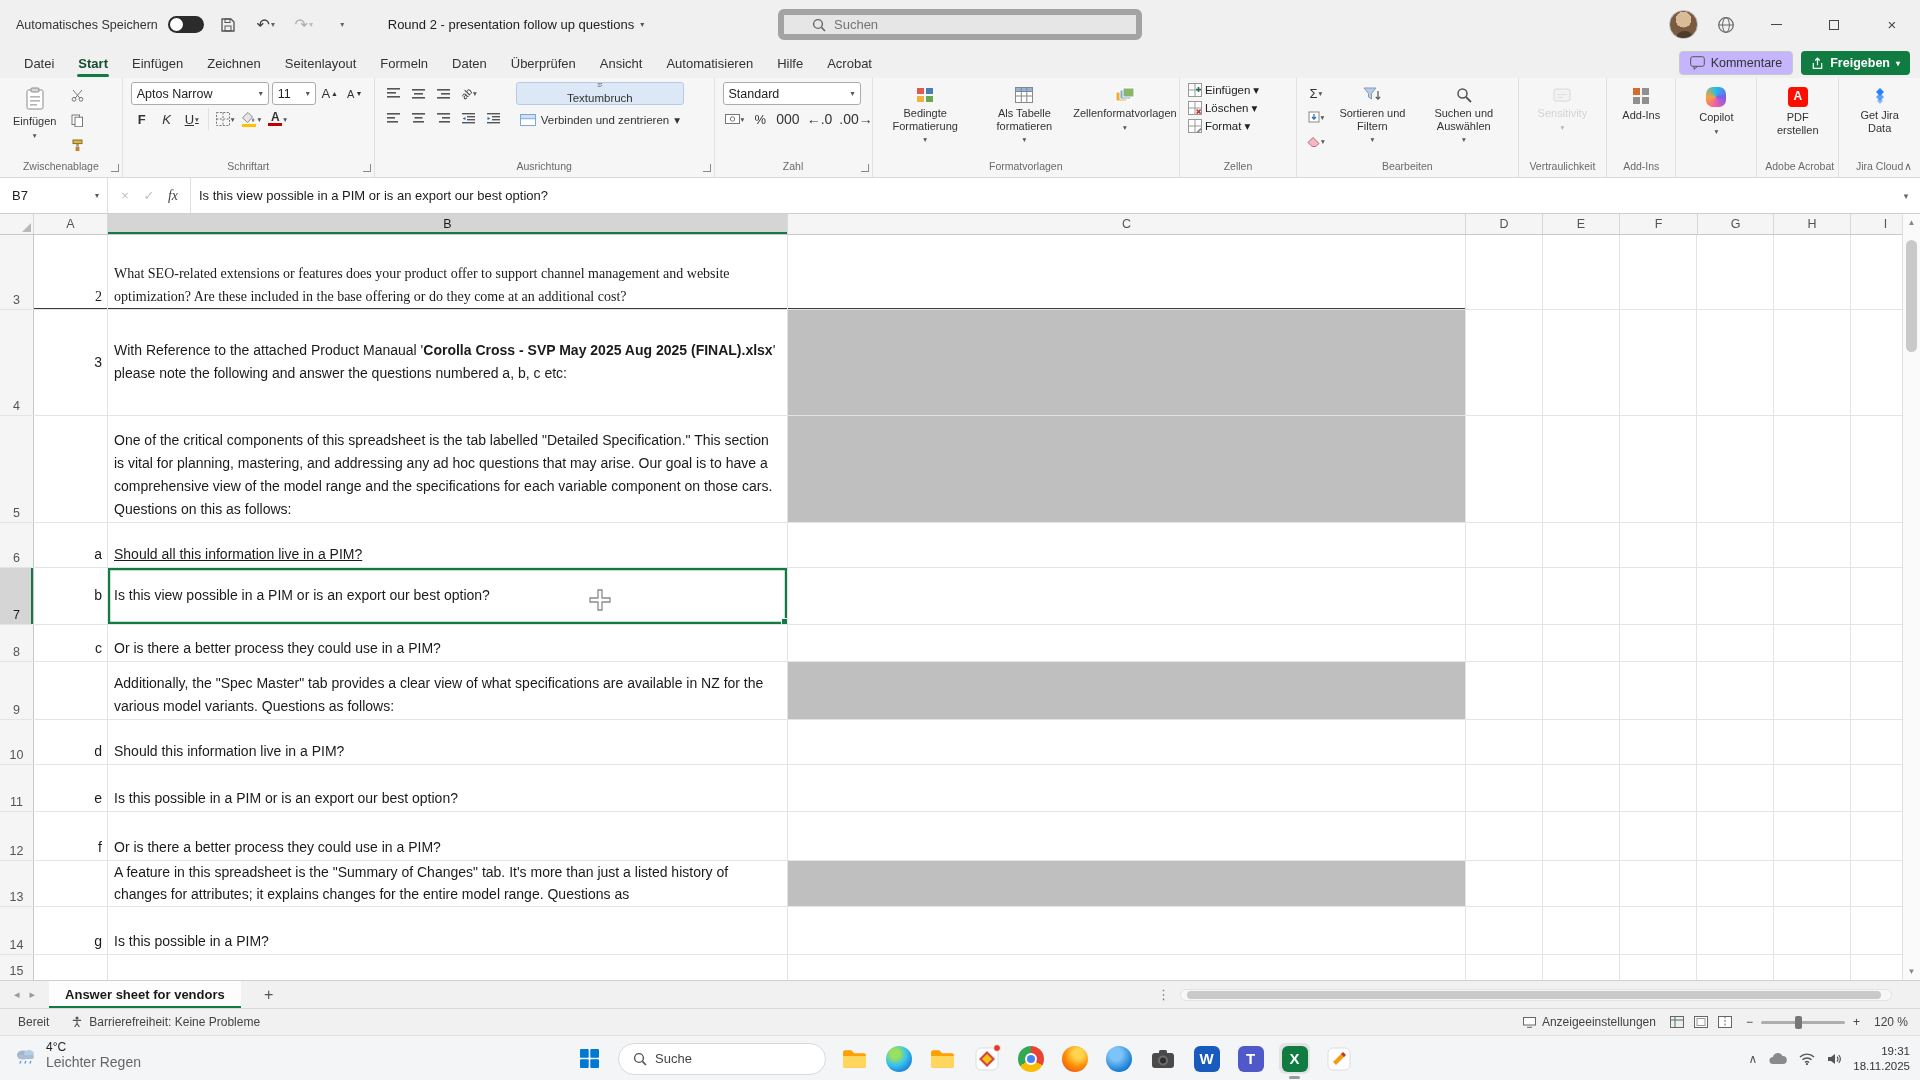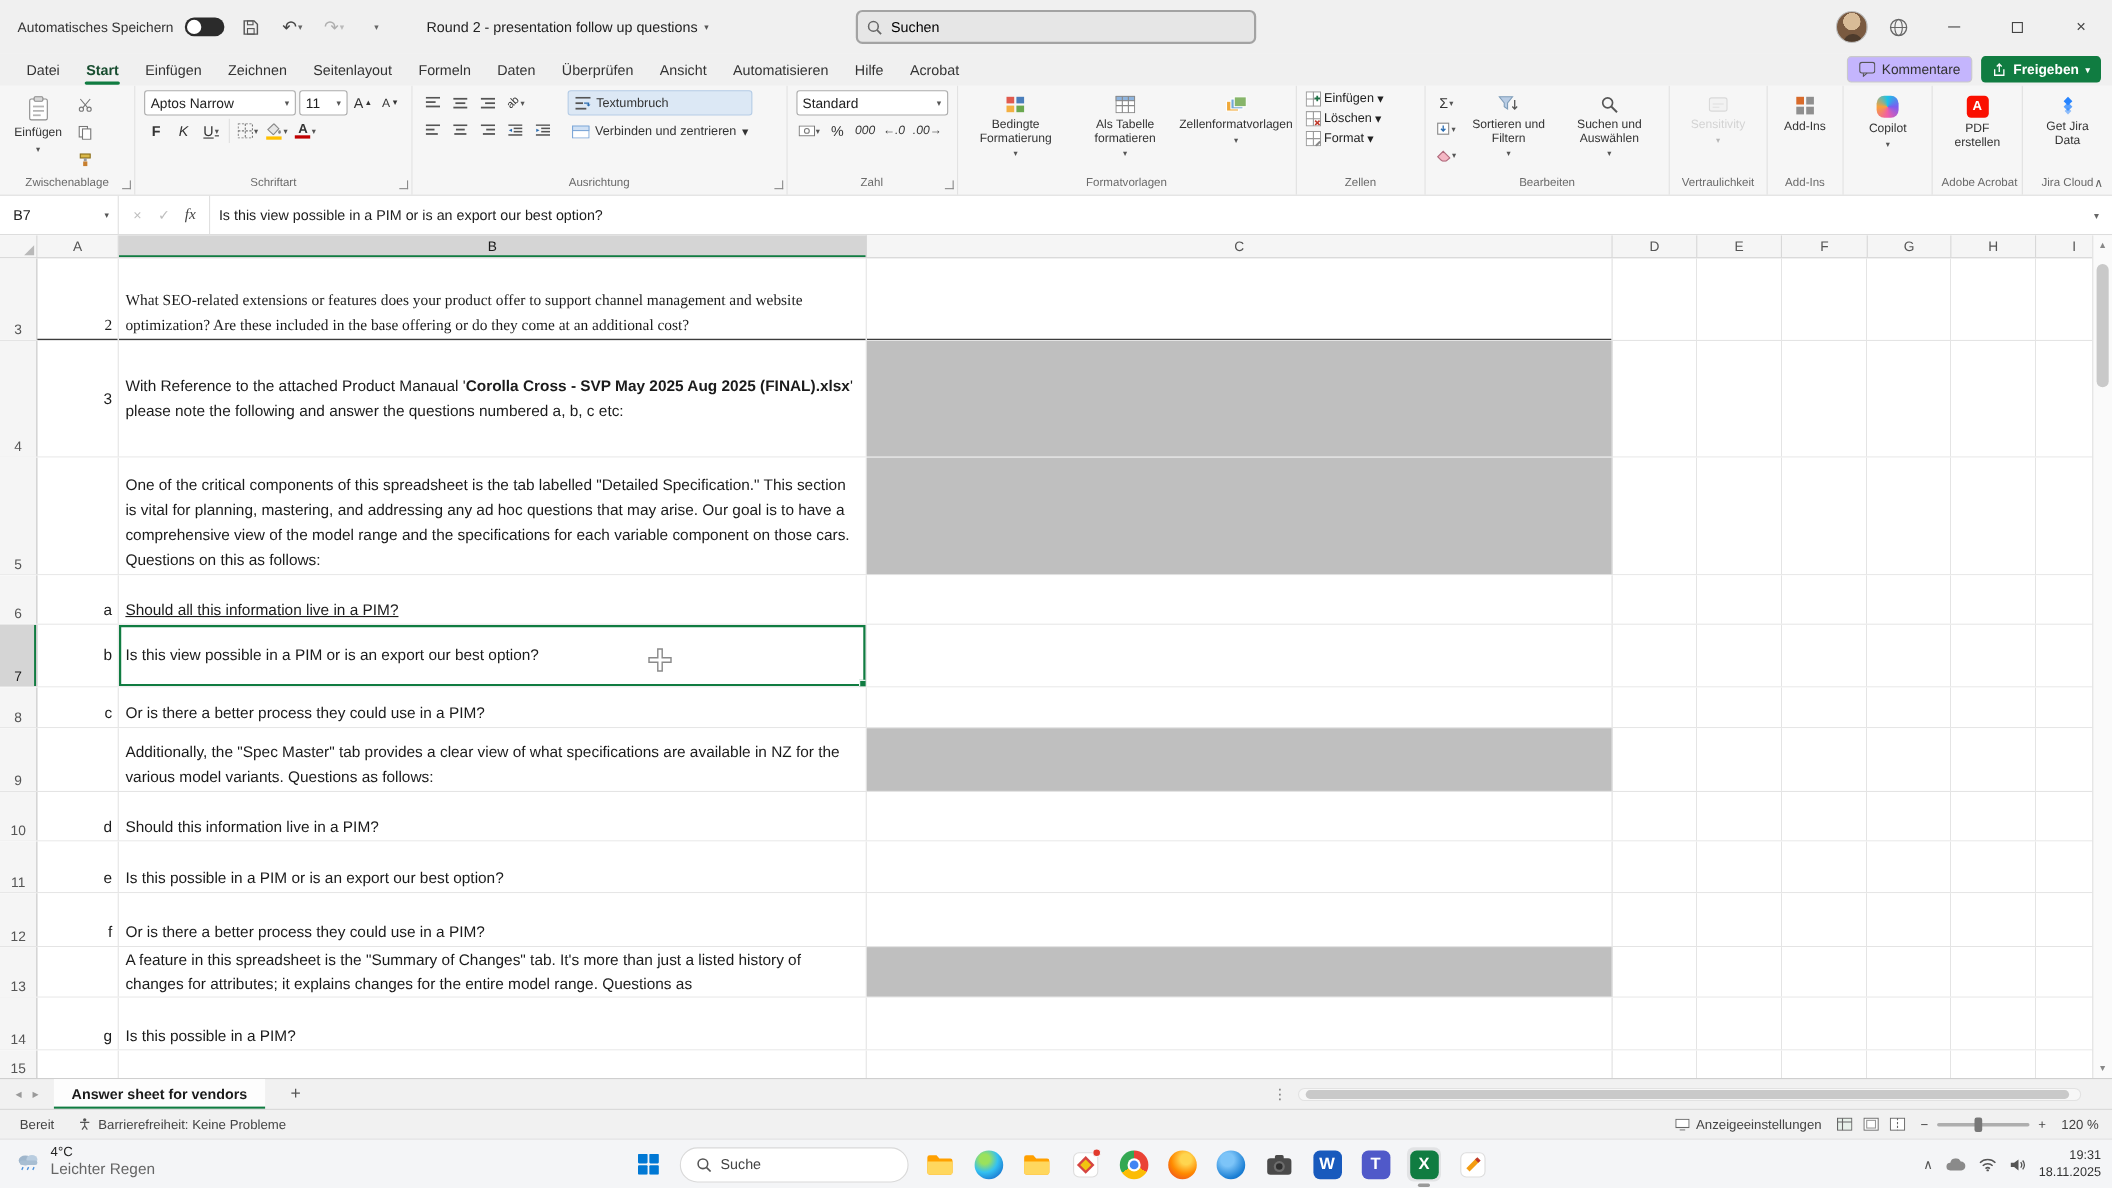--- a/index.html
+++ b/index.html
@@ -12,21 +12,21 @@
   .tb-left { display:flex; align-items:center; gap:10px; padding-left:16px; }
   .autosave { font-size:12.5px; color:#333; }
   .switch { width:36px; height:17px; background:#2b2b2b; border-radius:9px; position:relative; display:inline-block; }
   .switch .knob { position:absolute; left:2px; top:2px; width:13px; height:13px; border-radius:50%; background:#fff; }
   .icbtn { width:28px; height:28px; display:flex; align-items:center; justify-content:center; font-size:16px; color:#444; border-radius:4px; }
   .icbtn .mini { font-size:8px; margin-left:1px; color:#666; }
   .dis { opacity:.38; }
   .doc-title { font-size:13px; color:#222; margin-left:14px; display:flex; align-items:center; gap:6px; padding:4px 8px; border-radius:4px; }
   .doc-title .mini { font-size:8px; color:#555; }
   .searchbox { position:absolute; left:50%; transform:translateX(-50%); top:9px; width:364px; height:31px; background:#e6e6e6;
-               border:2px solid #a3a3a3; border-radius:6px; display:flex; align-items:center; gap:8px; padding:0 8px; font-size:13px; color:#000000; }
+               border:6px solid #a3a3a3; border-radius:6px; display:flex; align-items:center; gap:8px; padding:0 28px; font-size:13px; color:#737373; }
   .tb-right { position:absolute; right:0; top:0; height:49px; display:flex; align-items:center; gap:14px; padding-right:6px; }
   .avatar { width:29px; height:29px; border-radius:50%; background:radial-gradient(circle at 50% 32%, #d8bb97 0 34%, #7a5a40 35% 100%); border:1px solid #bbb; position:relative; overflow:hidden; }
   .avatar::after { content:""; position:absolute; left:6px; bottom:-3px; width:17px; height:10px; border-radius:8px 8px 0 0; background:#4d3b2c; }
   .winbtn { width:44px; height:40px; display:flex; align-items:center; justify-content:center; color:#444; font-size:15px; }
   .winbtn .maxsq { width:10px; height:10px; border:1.2px solid #444; }
   .winbtn .minln { width:11px; height:1.4px; background:#444; }
 
   
   .mbar { position:absolute; top:49px; left:0; right:0; height:29px; background:#f0f0f0; display:flex; align-items:flex-end; }
   .mtabs { display:flex; align-items:center; padding-left:14px; gap:4px; }
@@ -48,22 +48,22 @@
   .rrow { display:flex; align-items:center; gap:3px; }
   .bigbtn { display:flex; flex-direction:column; align-items:center; gap:4px; padding:5px 5px 2px; border-radius:4px; font-size:11px; color:#333; text-align:center; line-height:1.15; max-width:92px; }
   .bigbtn .mini, .sbtn .mini { font-size:7.5px; color:#555; }
   .sbtn { min-width:22px; height:22px; display:flex; align-items:center; justify-content:center; border-radius:3px; font-size:13px; color:#333; padding:0 2px; gap:1px; }
   .combo { height:23px; background:#fff; border:1px solid #acacac; border-radius:3px; display:flex; align-items:center; justify-content:space-between; padding:0 5px; font-size:12.5px; color:#222; }
   .combo .mini { font-size:8px; color:#555; }
   .vline { width:1px; height:22px; background:#e0e0e0; margin:0 2px; }
   .bld { font-weight:bold; } .ital { font-style:italic; } .unl { text-decoration:underline; }
   .cbar { display:flex; flex-direction:column; align-items:center; line-height:1; }
   .cbar .bar { width:14px; height:3px; margin-top:1px; }
-  .tinytxt { font-size:11px; letter-spacing:0; color:#333;font-style:italic; }
-  .wrapbtn { display:flex; align-items:center; gap:5px; font-size:11.5px; color:#333; background:#dce8f5; border:1px solid #b5cce6; border-radius:3px; height:23px; padding:0 6px; }
+  .tinytxt { font-size:14px; letter-spacing:0; color:#333; }
+  .wrapbtn { display:flex; align-items:center; gap:5px; font-size:11.5px; color:#333; background:#dce8f5; border:1px solid #b5cce6; border-radius:3px; height:23px; padding:0 6px;flex-direction:column; }
   .mergebtn { display:flex; align-items:center; gap:5px; font-size:11.5px; color:#333; height:23px; padding:0 4px; border-radius:3px; }
   .cop-ic { width:20px; height:20px; border-radius:7px; background:conic-gradient(#19c3e8,#7b5cf0,#ef5da8,#f8a13a,#19c3e8); }
   .acr-ic { width:20px; height:20px; border-radius:4px; background:#FA0F00; color:#fff; font-weight:bold; font-size:12px; display:flex; align-items:center; justify-content:center; }
   .collapse-rb { position:absolute; right:8px; bottom:4px; font-size:11px; color:#666; }
   .gray-txt { color:#9a9a9a; }
 
   
   .frow { position:absolute; top:178px; left:0; right:0; height:36px; background:#fff; border-bottom:1px solid #cfcfcf; display:flex; align-items:stretch; }
   .namebox { width:108px; border-right:1px solid #e0e0e0; display:flex; align-items:center; justify-content:space-between; padding:0 8px 0 12px; font-size:13px; }
   .namebox .mini { font-size:8px; color:#555; }

